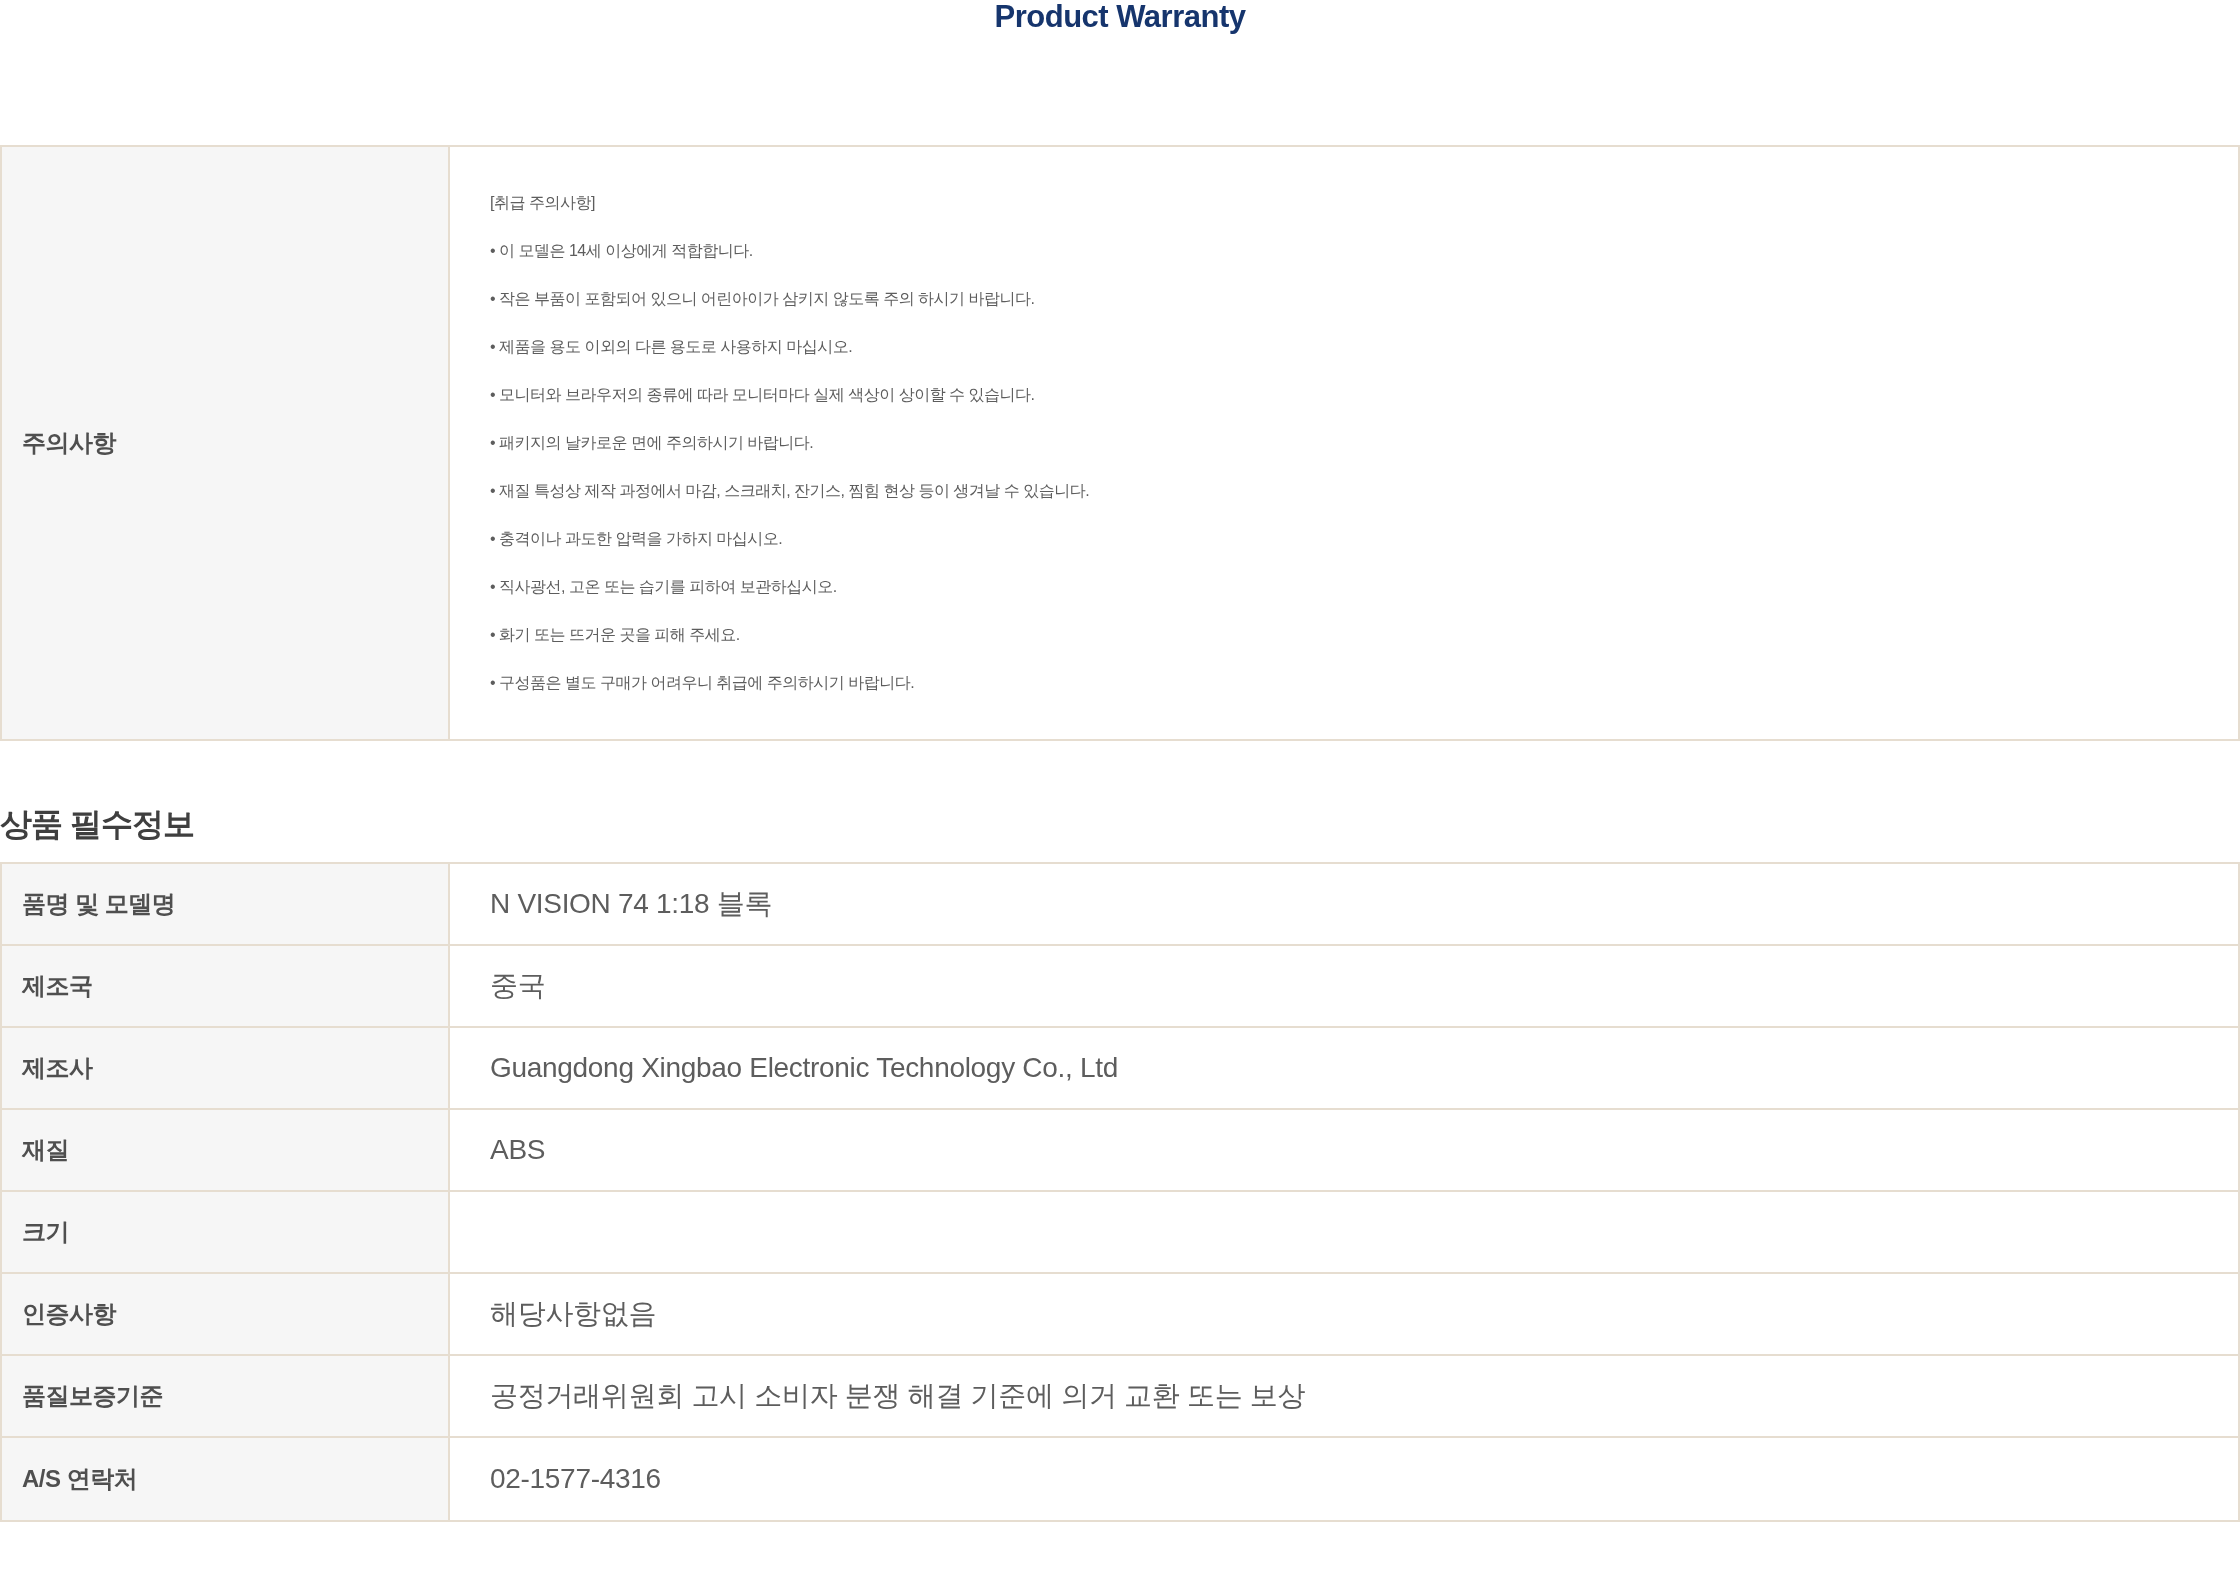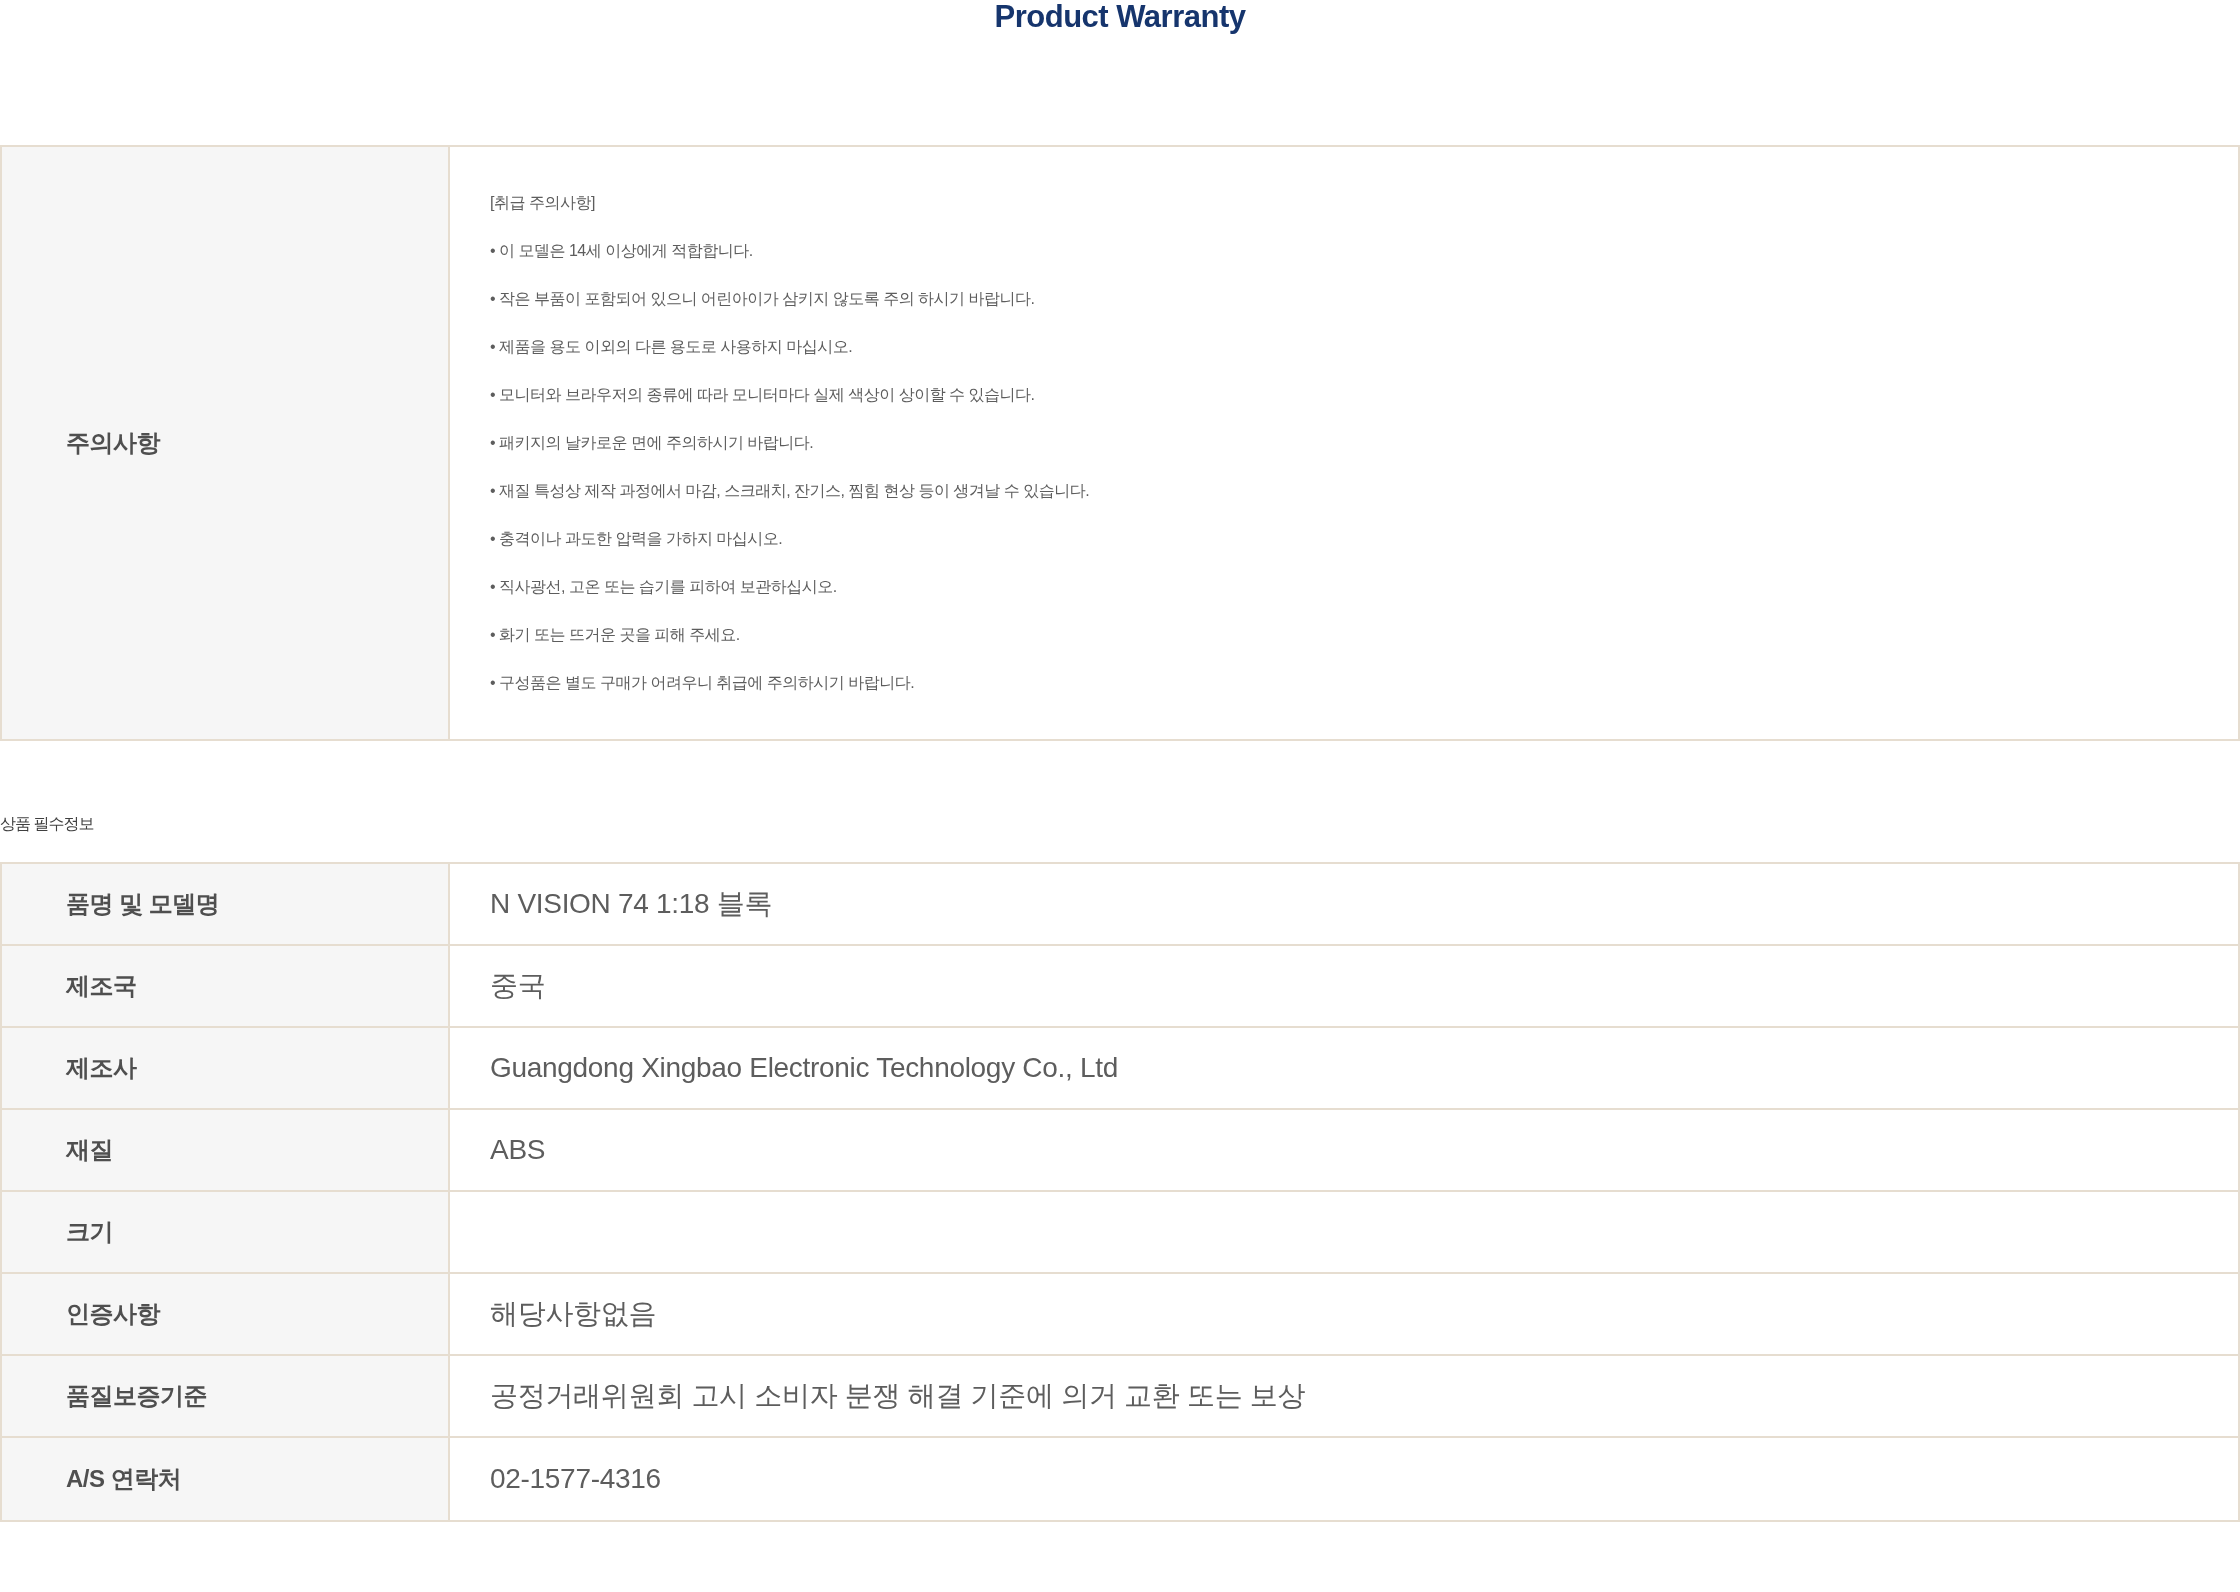--- a/index.html
+++ b/index.html
@@ -35,43 +35,43 @@
     display:flex;
     width:2240px;
   }
   .label-cell{
     width:448px;
     flex:0 0 448px;
     background:var(--label-bg);
     border-right:2px solid var(--line);
     display:flex;
     align-items:center;
-    padding-left:64px;
+    padding-left:20px;
     font-size:24px;
     font-weight:bold;
     color:var(--label-fg);
     letter-spacing:-0.5px;
   }
   .precautions-body{
     flex:1;
     padding:32px 40px;
   }
   .precaution-line{
     margin:0;
     font-size:16px;
     line-height:48px;
     color:var(--body-fg);
     letter-spacing:-0.5px;
   }
   
   .section-title{
     margin:69px 0 0 0;
-    font-size:16px;
+    font-size:32px;
     line-height:28px;
-    font-weight:normal;
+    font-weight:bold;
     color:#3f3f3f;
     letter-spacing:-1px;
   }
   
   .info-table{
     margin-top:24px;
     border:2px solid var(--line);
     width:2240px;
   }
   .info-row{

